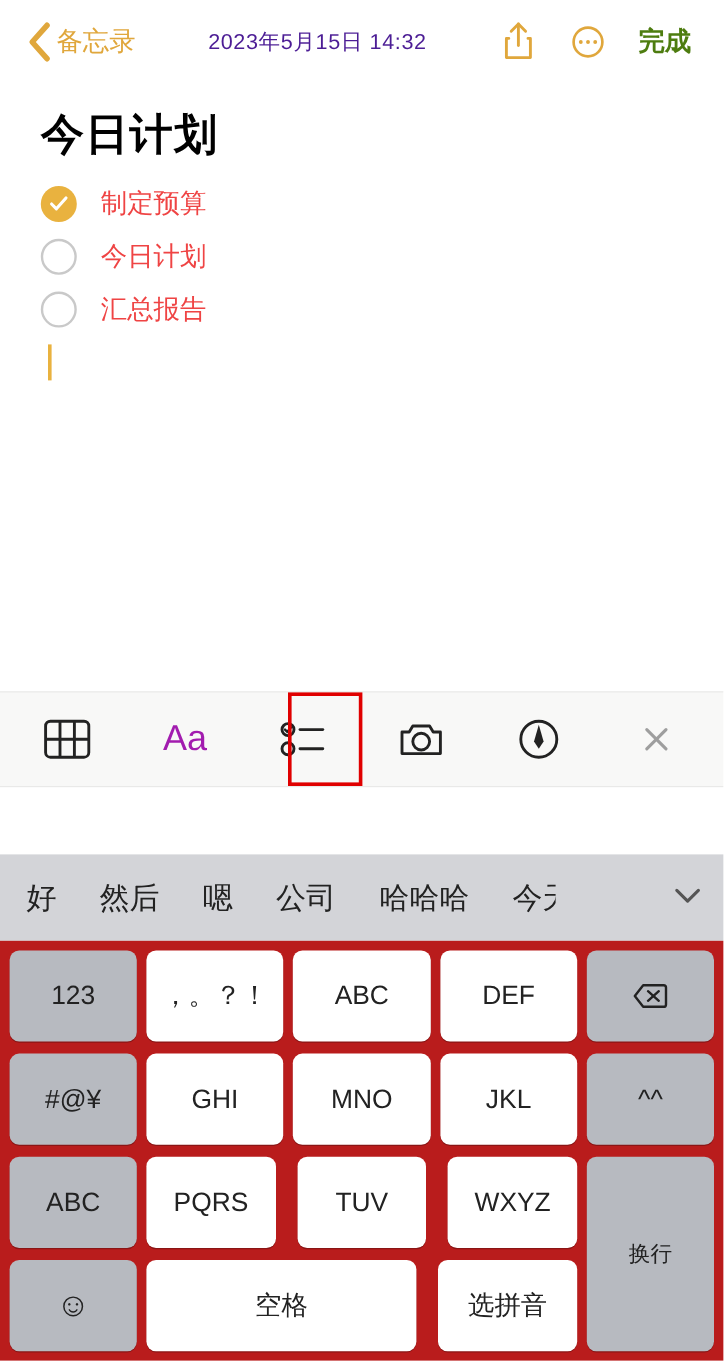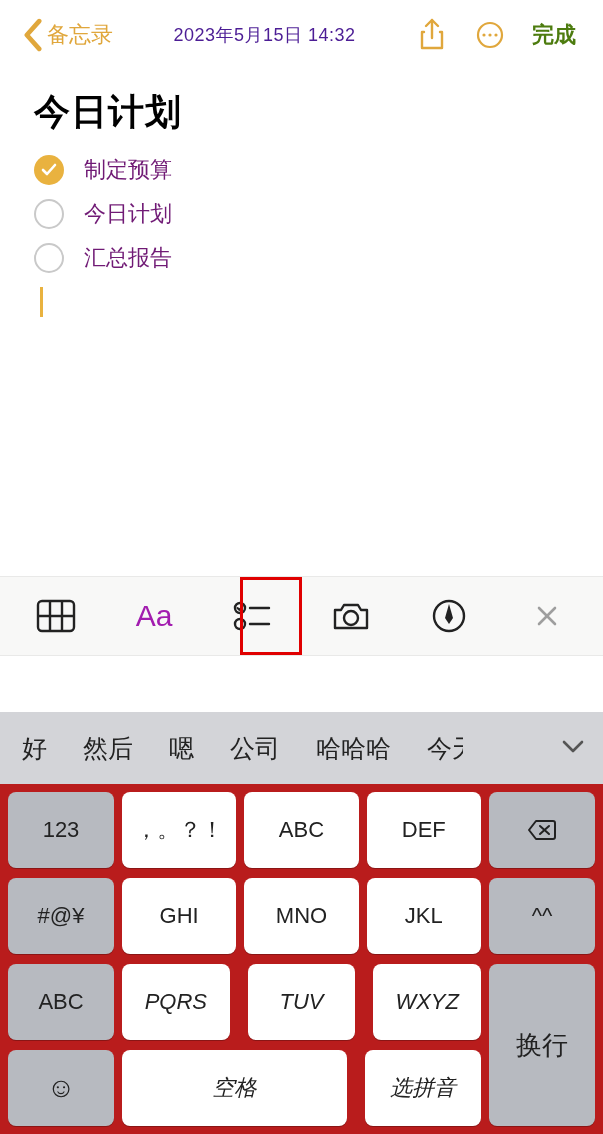--- a/index.html
+++ b/index.html
@@ -18,21 +18,21 @@
     .nav-icon { width:32px; height:32px; color:#e0a73c; display:flex; align-items:center; justify-content:center; }
     .nav-done { color:#4d7c0f; font-size:22px; font-weight:600; padding-right:4px; }
     
     .note { padding: 18px 34px 0 34px; }
     .title { font-size:36px; font-weight:700; letter-spacing:1px; margin-bottom:18px; }
     .item { display:flex; align-items:center; margin:6px 0 14px 0; }
     .bullet { width:30px; height:30px; border-radius:50%; margin-right:20px; flex:0 0 30px; display:flex; align-items:center; justify-content:center; }
     .bullet.checked { background:#e9b23f; }
     .bullet.checked svg { stroke:#fff; }
     .bullet.unchecked { border:2px solid #c9c9c9; }
-    .item-text { font-size:22px; color:#701a75; }
+    .item-text { font-size:22px; color:#ef4444; }
     .cursor { width:3px; height:30px; background:#e9b23f; margin-left:6px; margin-top:4px; }
     
     .toolbar { position:absolute; left:0; right:0; top:576px; height:80px;
       background:#f8f8f7; border-top:1px solid rgba(0,0,0,.06); border-bottom:1px solid rgba(0,0,0,.06);
       display:flex; align-items:center; justify-content:space-between; padding:0 26px;
     }
     .tb-btn { width:60px; height:60px; display:flex; align-items:center; justify-content:center; color:#a21caf; border-radius:8px; }
     .tb-close { color:#9e9e9e; font-size:24px; }
     
     .highlight-box { position:absolute; left:240px; top:577px; width:62px; height:78px; border:3px solid #e00000; pointer-events:none; }
@@ -50,22 +50,22 @@
     }
     .key.h { height:76px; }
     .key.func { background:#b7bac0; }
     .key.w-small { flex:0 0 106px; }
     .key.w-med { flex:1; }
     .key.w-actcol { flex:0 0 106px; }
     .lastrows { display:flex; gap:8px; }
     .leftcol { flex:0 0 106px; display:flex; flex-direction:column; gap:10px; }
     .midcol { flex:1; display:flex; flex-direction:column; gap:10px; }
     .rightcol { flex:0 0 106px; display:flex; flex-direction:column; gap:10px; }
-    .midsplit { display:flex; gap:18px; height:76px;font-style:italic; }
-    .key-return { flex:1; display:flex; align-items:center; justify-content:center; font-size:26px; }
+    .midsplit { display:flex; gap:18px; height:76px; }
+    .key-return { flex:1; display:flex; align-items:center; justify-content:center; font-size:18px; }
     .emoji { font-size:28px; filter:grayscale(100%); }
     .bb-svg { width:30px; height:24px; }
   </style>
 </head>
 <body>
 
 <div class="nav">
   <div class="nav-left">
     <svg class="chev-svg" viewBox="0 0 12 22" fill="none" stroke="#e0a73c" stroke-width="3" stroke-linecap="round" stroke-linejoin="round">
         <polyline points="10,2 2,11 10,20"></polyline>

